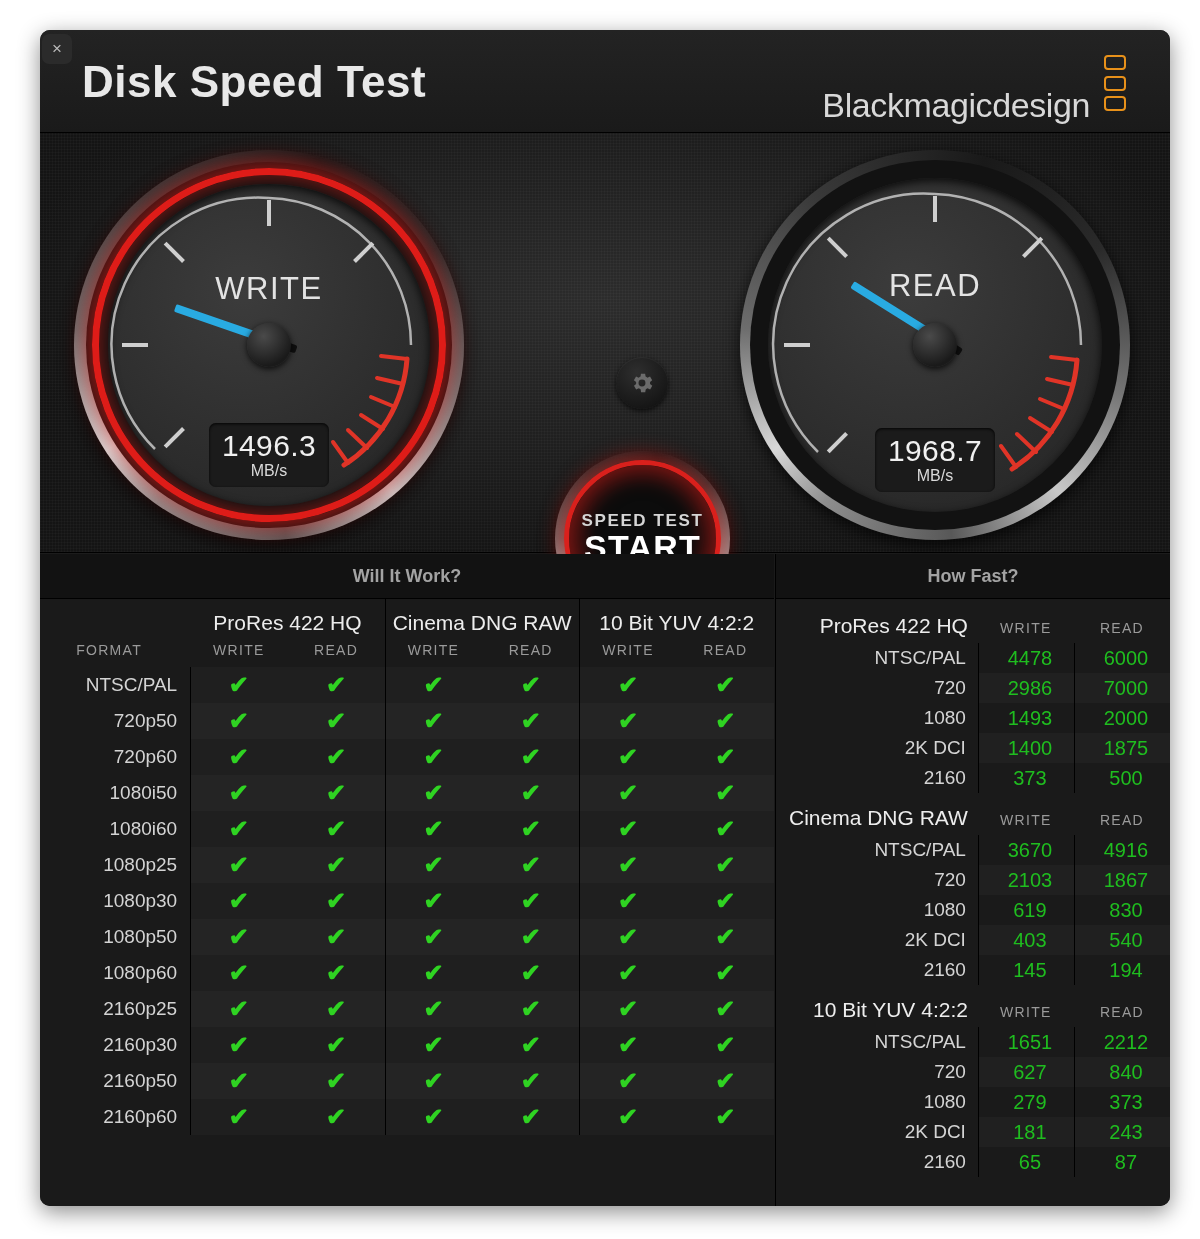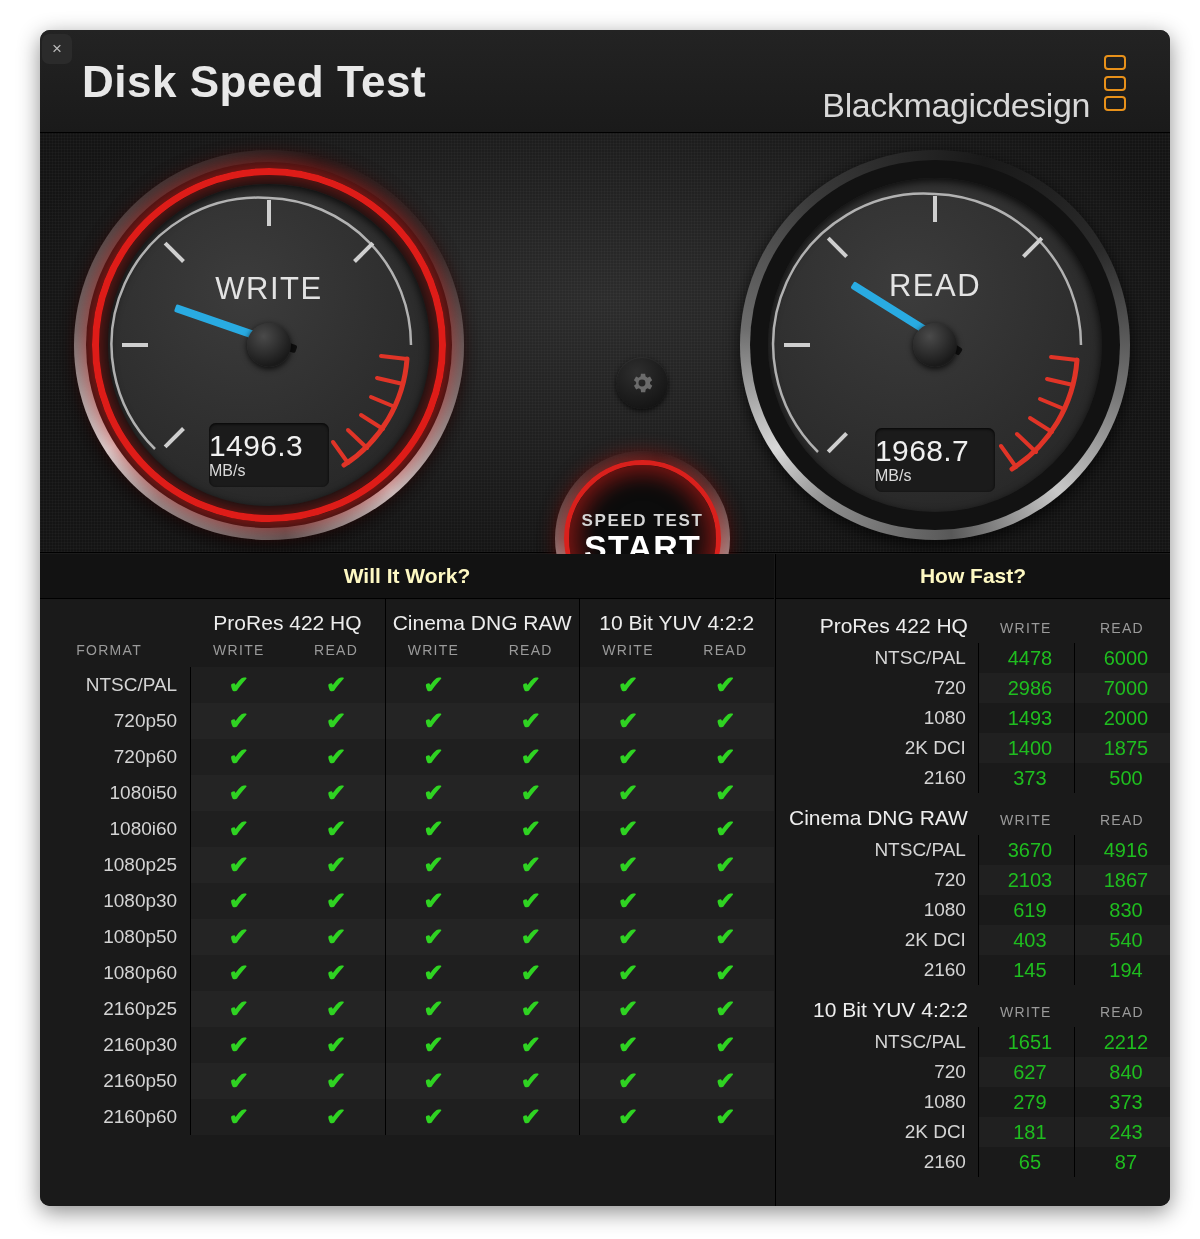--- a/index.html
+++ b/index.html
@@ -84,21 +84,21 @@
   }
   #gauge-read .face { inset: 28px; }
   .gauge-label {
     position: absolute; left: 0; right: 0; top: 27%;
     text-align: center; font-size: 31px; color: #e3e3e3;
     font-weight: 400; letter-spacing: 1.5px;
   }
   .readout {
     position: absolute; left: 50%; transform: translateX(-50%); bottom: 6%;
     width: 120px; padding: 6px 0 7px;
-    background: #1b1b1b; border-radius: 7px; text-align: left;
+    background: #1b1b1b; border-radius: 7px; text-align: center;
     box-shadow: inset 0 1px 3px rgba(0,0,0,0.9);
   }
   .readout .val { font-size: 30px; color: #f0f0f0; font-weight: 400; letter-spacing: 0.4px; }
   .readout .unit { font-size: 16px; color: #dadada; margin-top: -1px; }
   .hub {
     position: absolute; left: 50%; top: 50%; width: 44px; height: 44px;
     margin: -22px 0 0 -22px; border-radius: 50%;
     background: radial-gradient(circle at 38% 30%, #4a4a4a, #1a1a1a 72%);
     box-shadow: 0 2px 6px rgba(0,0,0,0.8); z-index: 4;
   }
@@ -136,21 +136,21 @@
   }
   #start-small { font-size: 17px; letter-spacing: 1.6px; color: #d5d5d5; font-weight: 700; }
   #start-big { font-size: 34px; letter-spacing: 1.2px; color: #fff; font-weight: 700; margin-top: -3px; }
   
   #lower { position: absolute; left: 0; top: 524px; width: 100%; height: 652px; background: #1a1a1a; }
   #panel-left { position: absolute; left: 0; top: 0; width: 734px; height: 100%; }
   #panel-right { position: absolute; left: 735px; top: 0; right: 0; height: 100%; border-left: 1px solid #000; }
   .panel-head {
     height: 45px; background: #121212; border-bottom: 1px solid #000;
     display: flex; align-items: center; justify-content: center;
-    font-size: 21px; font-weight: 700; color: #fef9c3;
+    font-size: 18px; font-weight: 700; color: #a3a3a3;
   }
   
   #wiw { width: 100%; border-collapse: collapse; table-layout: fixed; }
   #wiw th, #wiw td { padding: 0; }
   #wiw .c-fmt { width: 142px; }
   #wiw .c-d { width: 92px; }
   .grp-title { font-size: 21px; color: #ededed; font-weight: 400; text-align: center; padding-top: 12px !important; }
   .sub-h { font-size: 14px; color: #9a9a9a; letter-spacing: 1.3px; text-align: center; padding: 7px 0 9px !important; font-weight: 400; }
   .sub-h.fmt { text-align: center; padding-right: 12px !important; }
   #wiw td.fmt {

